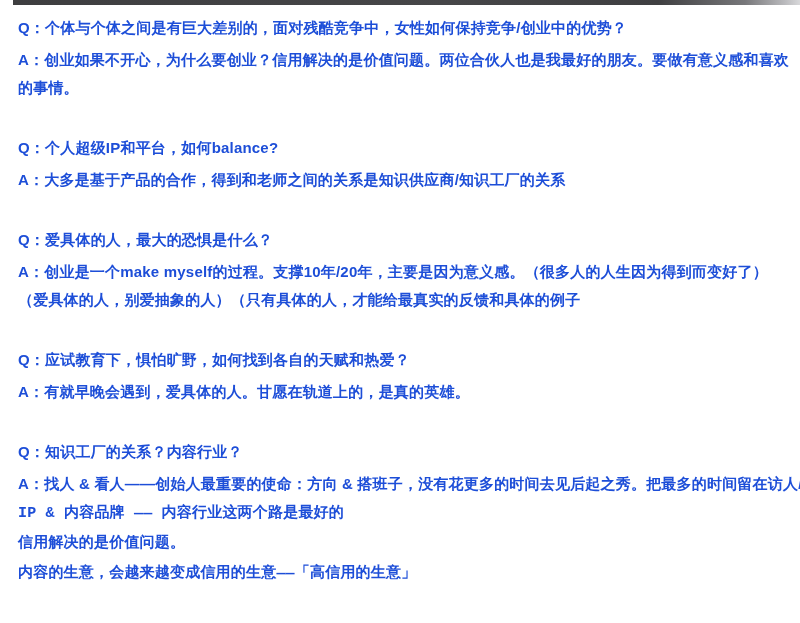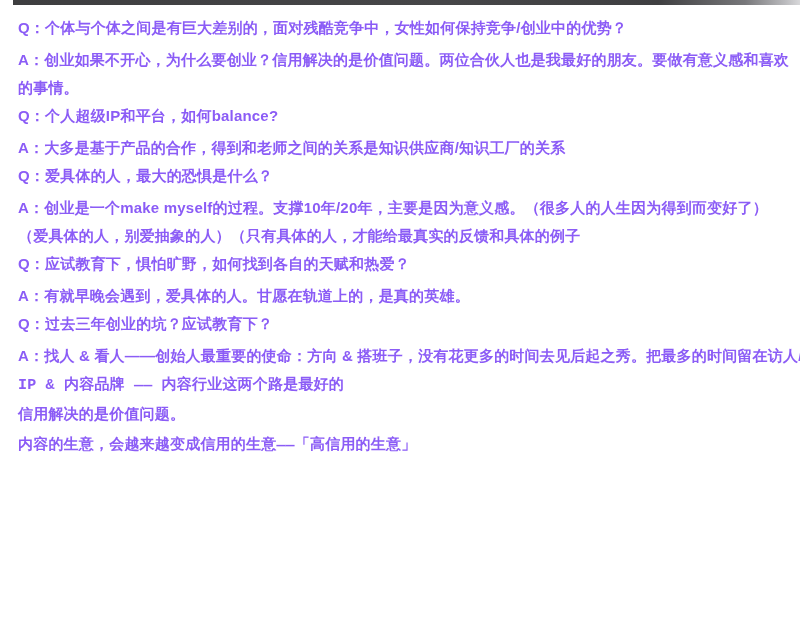--- a/index.html
+++ b/index.html
@@ -30,29 +30,29 @@
   }
   .content {
     position: absolute;
     top: 0;
     left: 0;
     right: 0;
     padding: 14px 18px 0 18px;
     box-sizing: border-box;
   }
   .block { margin: 0; padding: 0; }
-  .block.question  { }
+  .block.question  { margin-top: 32px; }
   .block.answer    { margin-top: 4px; }
   .block.paragraph { margin-top: 2px; font-family: Liberation Mono, monospace; }
   .block:first-child { margin-top: 0; }
   .line {
     font-size: 15px;
     line-height: 28px;
     font-weight: 700;
-    color: #8b5cf6;
+    color: #1d4ed8;
     letter-spacing: 0.2px;
     white-space: nowrap;
   }
 </style>
 </head>
 <body>
 
 <div class="doc">
   <div class="top-bar"></div>
   <main class="content" id="content">
@@ -76,21 +76,21 @@
         <div class="line">A：创业是一个make myself的过程。支撑10年/20年，主要是因为意义感。（很多人的人生因为得到而变好了）</div>
         <div class="line">（爱具体的人，别爱抽象的人）（只有具体的人，才能给最真实的反馈和具体的例子</div>
       </div>
       <div class="block question">
         <div class="line">Q：应试教育下，惧怕旷野，如何找到各自的天赋和热爱？</div>
       </div>
       <div class="block answer">
         <div class="line">A：有就早晚会遇到，爱具体的人。甘愿在轨道上的，是真的英雄。</div>
       </div>
       <div class="block question">
-        <div class="line">Q：过去三年创业的坑？应试教育下？</div>
+        <div class="line">Q：知识工厂的关系？内容行业？</div>
       </div>
       <div class="block answer">
         <div class="line">A：找人 &amp; 看人——创始人最重要的使命：方向 &amp; 搭班子，没有花更多的时间去见后起之秀。把最多的时间留在访人/</div>
       </div>
       <div class="block paragraph">
         <div class="line">IP &amp; 内容品牌 —— 内容行业这两个路是最好的</div>
       </div>
       <div class="block paragraph">
         <div class="line">信用解决的是价值问题。</div>
       </div>

